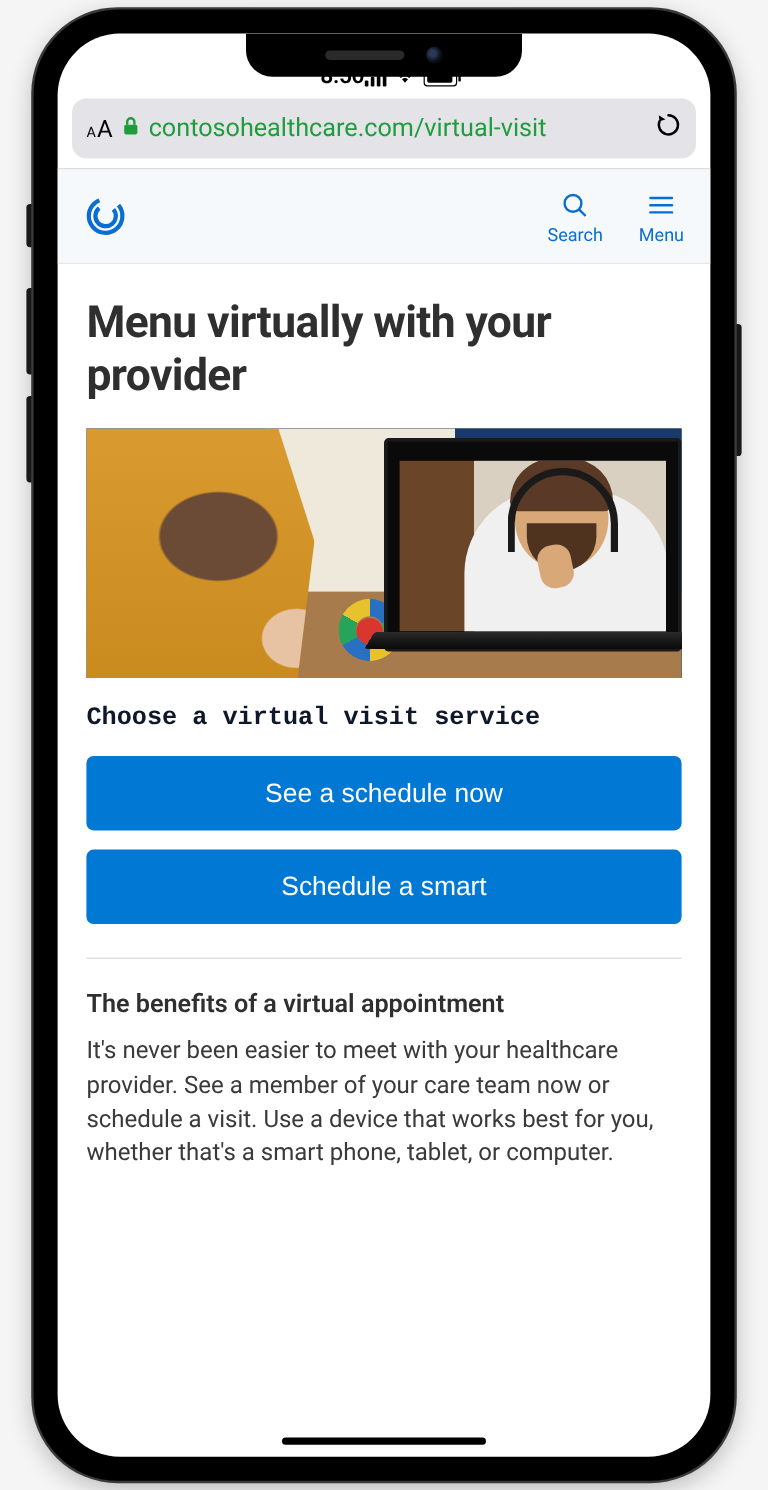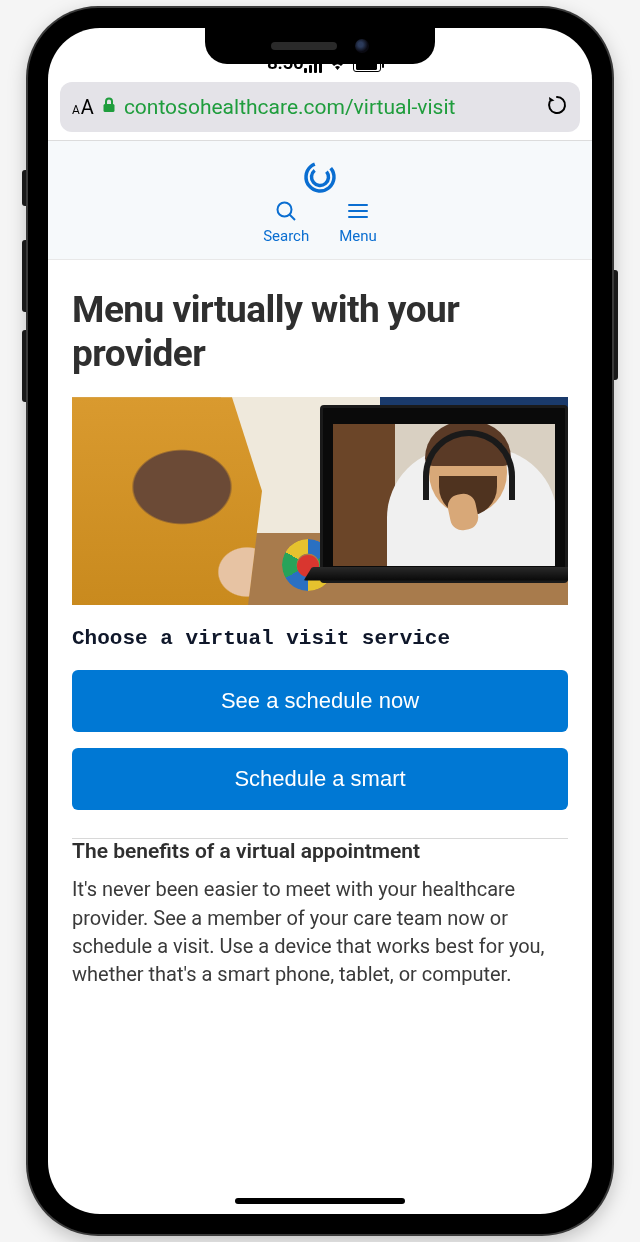--- a/index.html
+++ b/index.html
@@ -140,21 +140,20 @@
 
   
   .app-header {
     background: #f6f9fb;
     border-top: 1px solid #dcdcdc;
     border-bottom: 1px solid #e8e8e8;
     padding: 18px 22px 14px 22px;
     display: flex;
     align-items: center;
     justify-content: space-between;
-    flex-direction: column;
   }
   .logo-c {
     width: 36px; height: 36px;
   }
   .header-actions { display: flex; gap: 30px; align-items: flex-start;}
   .hact { display:flex; flex-direction:column; align-items:center; gap:4px; color:#0a6ed1; font-size:15px;}
   .hact svg { width: 24px; height: 24px; stroke:#0a6ed1;}
 
   
   .content {
@@ -267,20 +266,21 @@
   }
   .cta-btn + .cta-btn { margin-top: 16px; }
 
   .divider {
     margin-top: 28px;
     border: none;
     border-top: 1px solid #d8d8d8;
   }
 
   .section-title {
+    margin-top: 26px;
     font-size: 21px;
     font-weight: 600;
     color: #2f2f2f;
   }
   .section-body {
     margin-top: 12px;
     font-size: 20px;
     line-height: 1.42;
     color: #3a3a3a;
   }

